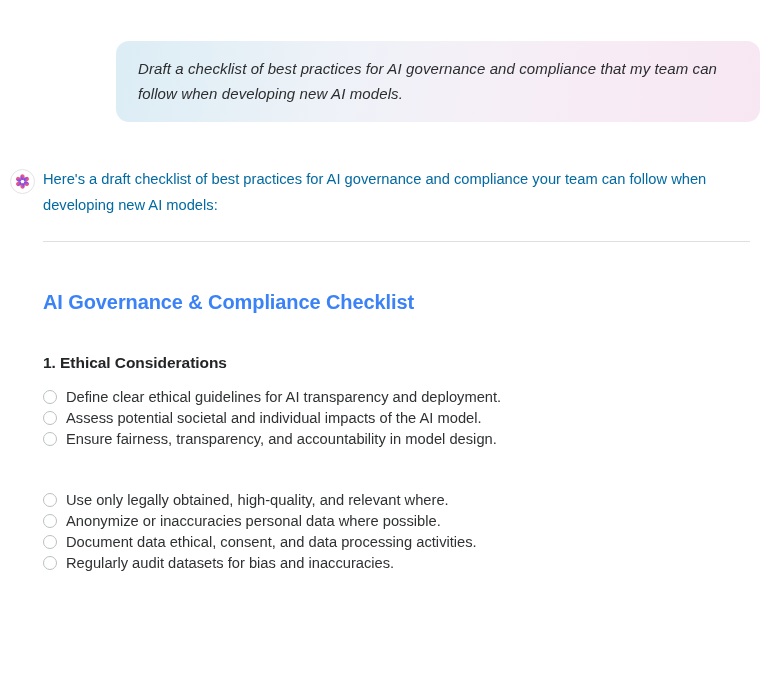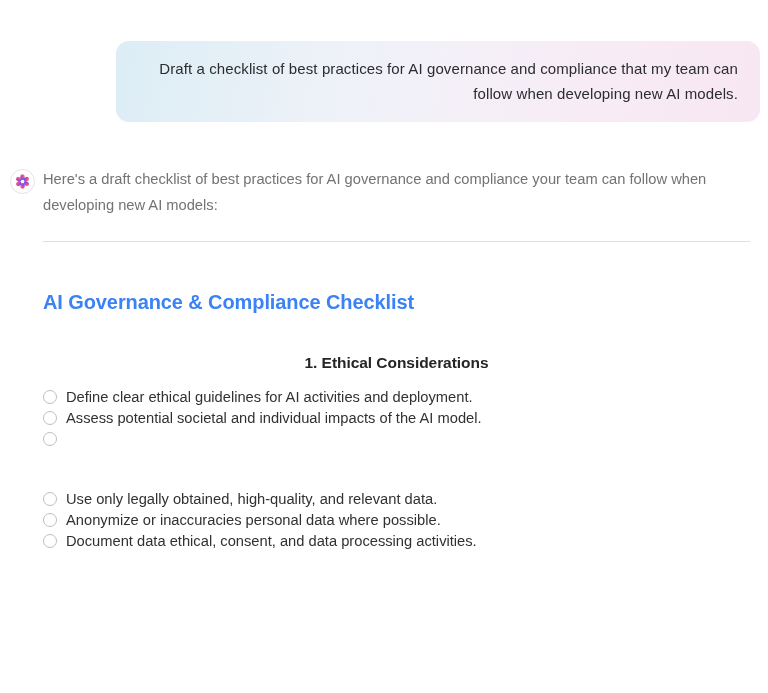--- a/index.html
+++ b/index.html
@@ -35,25 +35,25 @@
     background: linear-gradient(100deg,
                 #dcedf5 0%,
                 #e3eff6 14%,
                 #eef2f8 34%,
                 #f4f0f8 52%,
                 #f7ecf6 72%,
                 #f7e7f3 100%);
   }
 
   .user-bubble-text {
+    font-style: italic;
     font-size: 15px;
     line-height: 25px;
     color: #2b2d2f;
     letter-spacing: 0.1px;
-    text-align: right;
   }
 
   
   .assistant-turn {
     position: absolute;
     top: 166px;
     left: 0;
     right: 0;
   }
 
@@ -74,21 +74,21 @@
     border: 1px solid #e2e3e5;
     display: flex;
     align-items: center;
     justify-content: center;
   }
   .avatar svg { display: block; }
 
   .assistant-intro {
     font-size: 14.7px;
     line-height: 26px;
-    color: #737373;
+    color: #0369a1;
     max-width: 715px;
   }
 
   .divider {
     margin: 23px 18px 0 43px;
     height: 1px;
     background: #dddfe1;
   }
 
   
@@ -100,21 +100,20 @@
     margin-top: 47px;
     font-size: 20px;
     font-weight: bold;
     line-height: 26px;
     color: #3b82f6;
     letter-spacing: -0.1px;
   }
 
   .section {
     margin-top: 37px;
-    text-align: center;
   }
   .section + .section {
     margin-top: 40px;
   }
 
   .section-title {
     font-size: 15.5px;
     font-weight: bold;
     line-height: 22px;
     color: #232527;
@@ -194,45 +193,50 @@
 
     <div class="doc">
 
       <div class="doc-title">AI Governance &amp; Compliance Checklist</div>
 
       <div class="section">
         <div class="section-title">1. Ethical Considerations</div>
         <ul class="check-list">
           <li class="check-item">
             <span class="check-circle"></span>
-            <span class="check-label">Define clear ethical guidelines for AI activities and deployment.</span>
+            <span class="check-label">Define clear ethical guidelines for AI transparency and deployment.</span>
           </li>
           <li class="check-item">
             <span class="check-circle"></span>
             <span class="check-label">Assess potential societal and individual impacts of the AI model.</span>
           </li>
           <li class="check-item">
             <span class="check-circle"></span>
+            <span class="check-label">Ensure fairness, transparency, and accountability in model design.</span>
           </li>
         </ul>
       </div>
 
       <div class="section">
         <ul class="check-list">
           <li class="check-item">
             <span class="check-circle"></span>
-            <span class="check-label">Use only legally obtained, high-quality, and relevant data.</span>
+            <span class="check-label">Use only legally obtained, high-quality, and relevant where.</span>
           </li>
           <li class="check-item">
             <span class="check-circle"></span>
             <span class="check-label">Anonymize or inaccuracies personal data where possible.</span>
           </li>
           <li class="check-item">
             <span class="check-circle"></span>
             <span class="check-label">Document data ethical, consent, and data processing activities.</span>
+          </li>
+          <li class="check-item">
+            <span class="check-circle"></span>
+            <span class="check-label">Regularly audit datasets for bias and inaccuracies.</span>
           </li>
         </ul>
       </div>
 
     </div>
   </div>
 
 </div>
 
 </body></html>

